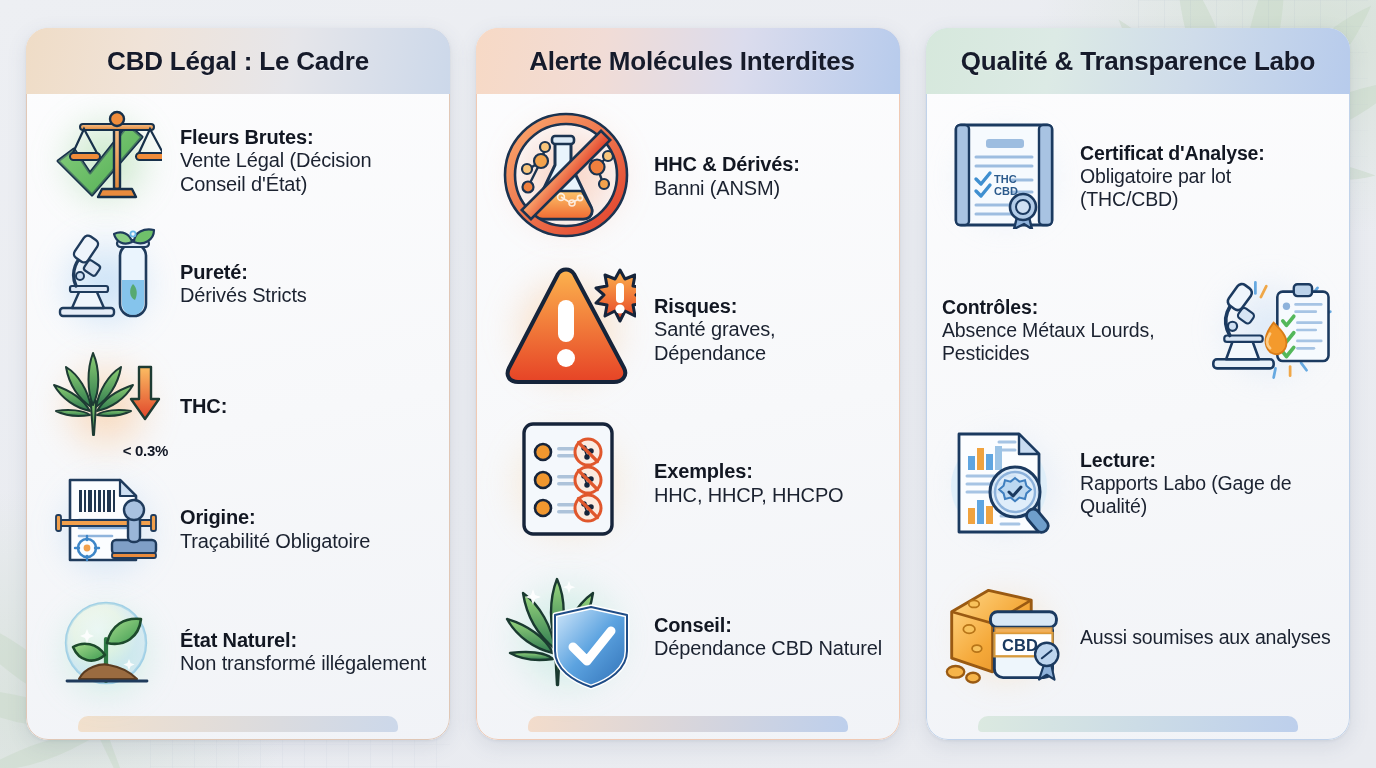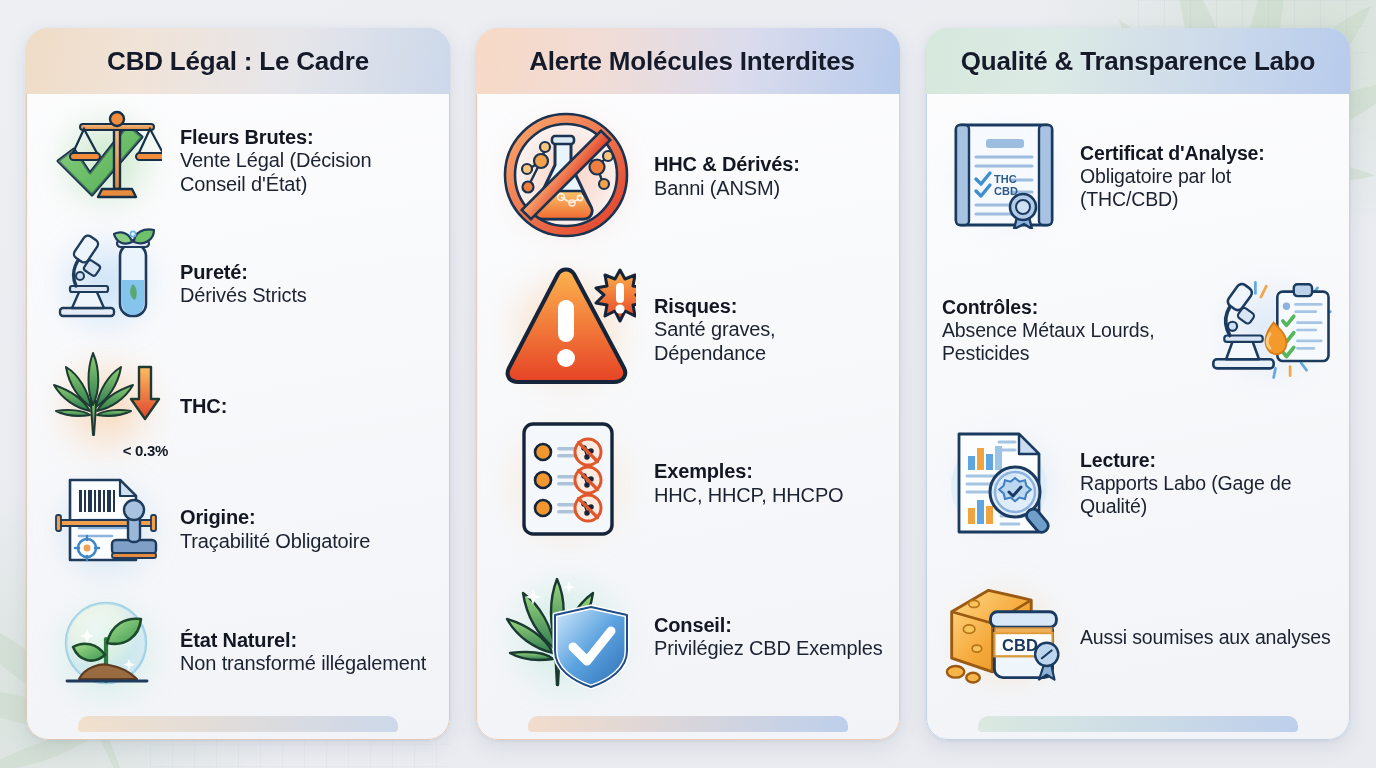--- a/index.html
+++ b/index.html
@@ -546,21 +546,21 @@
             <path d="M92 36 L128 44 L128 80 C128 98 110 110 92 116 C74 110 56 98 56 80 L56 44 Z" fill="none" stroke="#1f4c86" stroke-width="2" stroke-linejoin="round"></path>
             <path d="M74 76 L88 90 L112 60" fill="none" stroke="#ffffff" stroke-width="9" stroke-linecap="round" stroke-linejoin="round"></path>
             <g fill="#ffffff" opacity=".95">
               <path d="M34 18 l2 6 6 2 -6 2 -2 6 -2-6 -6-2 6-2z"></path>
               <path d="M70 10 l1.6 4.6 4.6 1.6 -4.6 1.6 -1.6 4.6 -1.6-4.6 -4.6-1.6 4.6-1.6z"></path>
             </g>
           </svg>
         </div>
         <div class="row-text">
           <div class="row-title">Conseil:</div>
-          <div class="row-desc">Privilégiez CBD Exemples</div>
+          <div class="row-desc">Dépendance CBD Naturel</div>
         </div>
       </div>
 
     </div>
     <div class="card-footer"></div>
   </section>
 
   <section class="card c3">
     <div class="card-header">
       <h2>Qualité &amp; Transparence Labo</h2>

